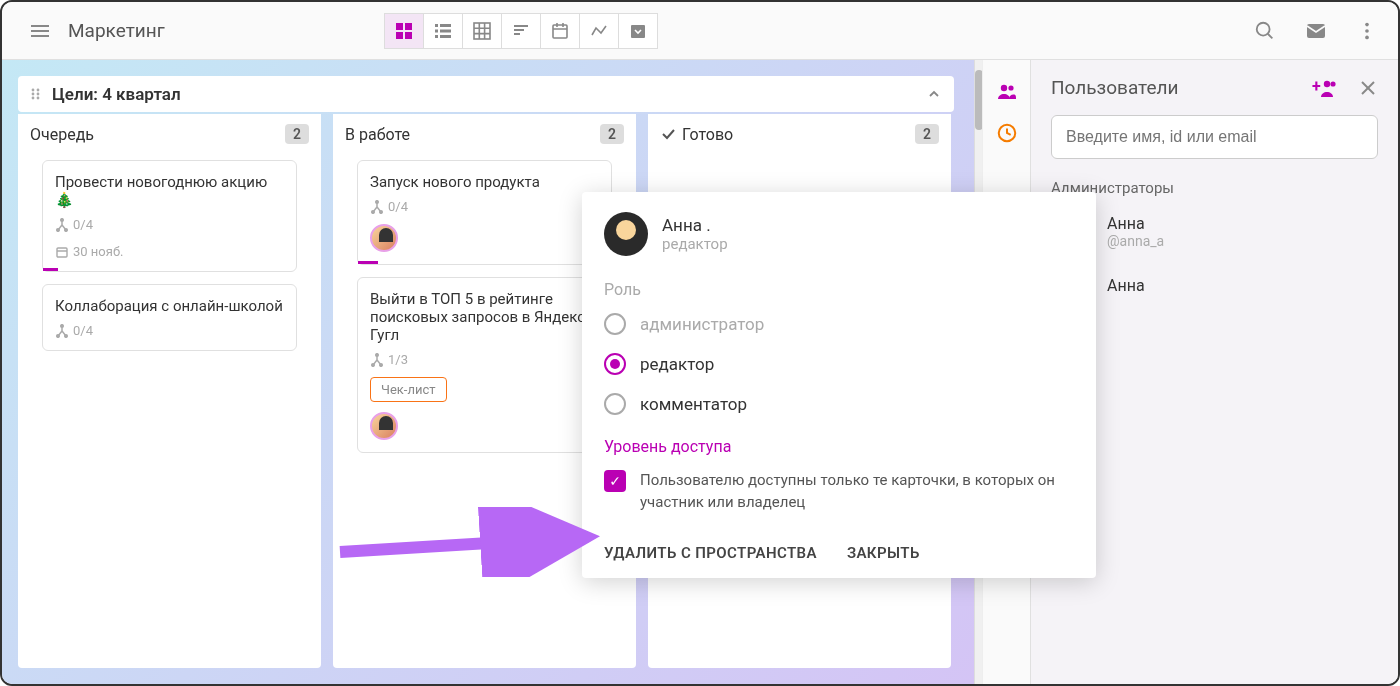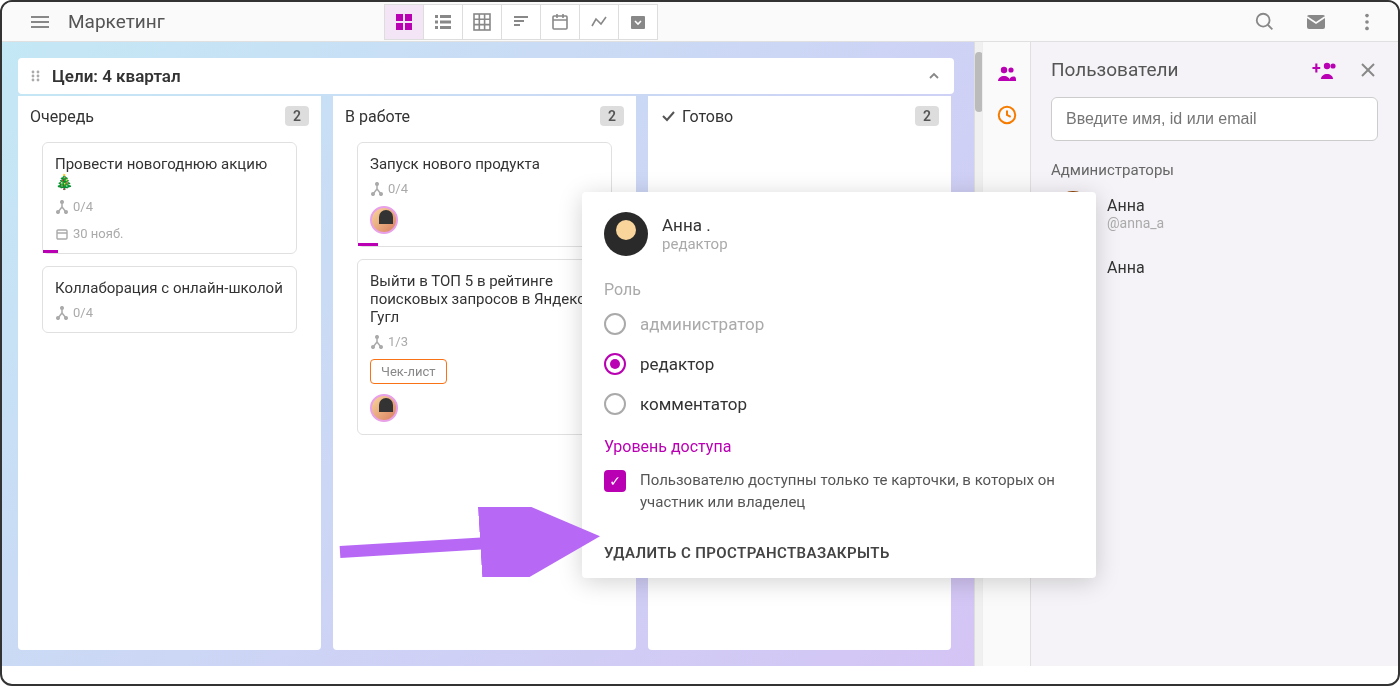--- a/index.html
+++ b/index.html
@@ -1,17 +1,17 @@
 <!DOCTYPE html>
 <html><head>
 <meta charset="utf-8">
 <style>
 * { box-sizing: border-box; margin: 0; padding: 0; }
 body { font-family: -apple-system, BlinkMacSystemFont, "Segoe UI", Roboto, Arial, sans-serif; background: #fff; width: 1400px; height: 686px; overflow: hidden; border: 2px solid #333; border-radius: 12px; position: relative; }
-.topbar { height: 40px; display: flex; align-items: center; padding: 0 20px; border-bottom: 1px solid #e0e0e0; background: #fafafa; }
+.topbar { height: 58px; display: flex; align-items: center; padding: 0 20px; border-bottom: 1px solid #e0e0e0; background: #fafafa; }
 .menu-btn { color: #888; cursor: pointer; padding: 6px; }
 .title { font-size: 19px; color: #555; margin-left: 10px; }
 .view-toolbar { display: flex; margin-left: 220px; gap: 0; }
 .view-btn { width: 40px; height: 36px; display: flex; align-items: center; justify-content: center; border: 1px solid #ddd; color: #888; cursor: pointer; background: #fff; margin-left: -1px; }
 .view-btn.active { background: #f3e5f5; color: #ba00b3; border-color: #ddd; }
 .topbar-right { margin-left: auto; display: flex; align-items: center; gap: 28px; color: #888; }
 
 .main { display: flex; height: calc(100% - 58px); }
 .board-area { flex: 1; background: linear-gradient(135deg, #c4e8f5 0%, #d4c4f5 100%); padding: 16px 0 16px 16px; display: flex; flex-direction: column; overflow: hidden; }
 .section-header { display: flex; align-items: center; background: #fff; border-radius: 4px; padding: 8px 12px; font-size: 17px; font-weight: 600; color: #333; margin-right: 20px; }
@@ -60,21 +60,21 @@
 .popup-label.accent { color: #ba00b3; }
 .role-opt { display: flex; align-items: center; gap: 14px; margin-bottom: 18px; cursor: pointer; }
 .radio { width: 22px; height: 22px; border: 2px solid #aaa; border-radius: 50%; display: flex; align-items: center; justify-content: center; }
 .radio.selected { border-color: #ba00b3; }
 .radio.selected::after { content: ""; width: 10px; height: 10px; background: #ba00b3; border-radius: 50%; }
 .role-text { font-size: 17px; color: #333; }
 .role-text.muted { color: #aaa; }
 .access-row { display: flex; gap: 14px; margin-top: 10px; margin-bottom: 30px; }
 .checkbox { width: 22px; height: 22px; background: #ba00b3; border-radius: 4px; display: flex; align-items: center; justify-content: center; color: #fff; font-size: 14px; flex-shrink: 0; }
 .access-text { font-size: 15px; color: #555; line-height: 1.45; }
-.popup-actions { display: flex; font-size: 15px; font-weight: 600; letter-spacing: 0.4px; color: #444; }
+.popup-actions { display: flex; gap: 30px; font-size: 15px; font-weight: 600; letter-spacing: 0.4px; color: #444; }
 .popup-actions span { cursor: pointer; }
 
 .arrow-annotation { position: absolute; top: 505px; left: 328px; z-index: 200; pointer-events: none; }
 
 svg { display: block; }
 </style>
 </head>
 <body>
 
 <div class="topbar">

